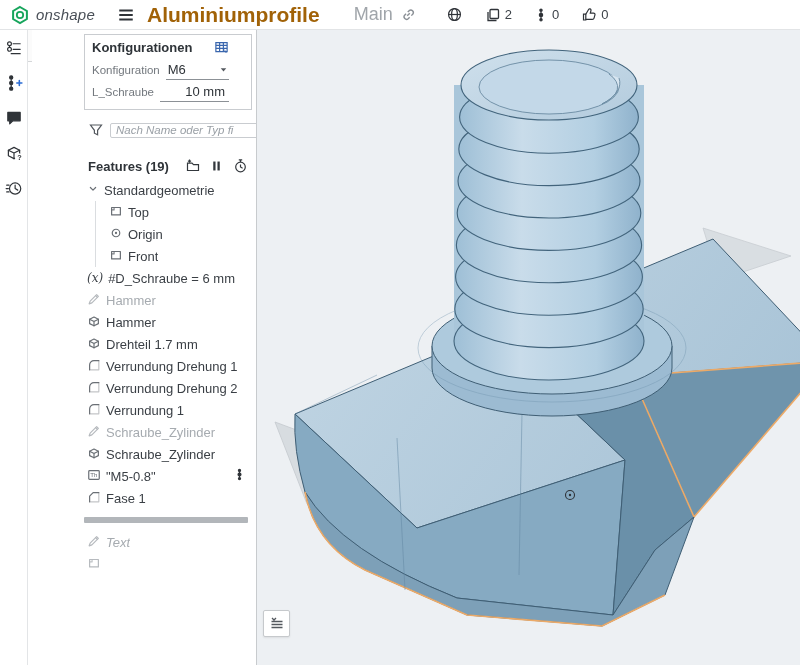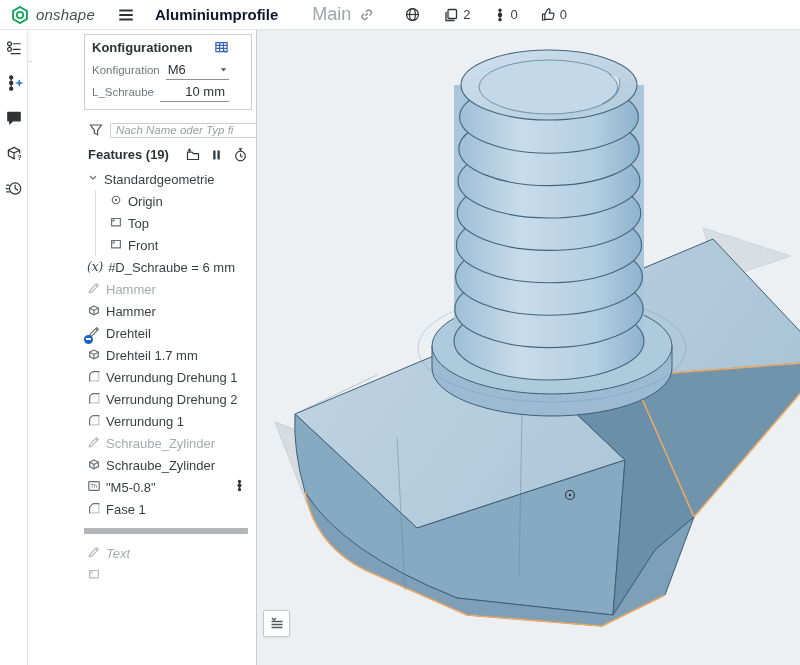--- a/index.html
+++ b/index.html
@@ -7,21 +7,21 @@
   *{box-sizing:border-box;}
   .icn{display:inline-flex;align-items:center;justify-content:center;}
   .icn svg{display:block;}
   svg *{vector-effect:non-scaling-stroke;}
 
   
   .header{height:30px;display:flex;align-items:center;padding:0 10px;background:#fff;
     border-bottom:1px solid #e2e4e6;gap:8px;}
   .logo{display:flex;align-items:center;gap:6px;margin-right:14px;font-style:italic;}
   .logo-text{font-size:15px;color:#4a5058;letter-spacing:.2px;}
-  .doc-title{font-size:15px;font-weight:700;color:#0f172a;margin-left:12px;}
+  .doc-title{font-size:21px;font-weight:700;color:#a16207;margin-left:4px;}
   .ws-name{font-size:18px;color:#a0a5aa;margin-left:6px;padding-left:20px;}
   .hdr-count{display:flex;align-items:center;gap:4px;font-size:13px;color:#3c4248;margin-left:14px;}
   .hdr-ic{color:#3a3f44;}
   .hdr-globe{margin-left:22px;}
 
   
   .app-body{display:flex;height:635px;}
   .left-rail{width:28px;background:#fff;border-right:1px solid #e3e5e7;display:flex;
     flex-direction:column;align-items:center;padding-top:7px;gap:13px;flex:0 0 28px;}
   .rail-btn{width:22px;height:22px;color:#2f3338;display:flex;align-items:center;justify-content:center;cursor:pointer;}
@@ -50,21 +50,21 @@
   .cfg-value-wrap{flex:1;border-bottom:1px solid #8c9196;display:flex;align-items:center;
     justify-content:space-between;padding:0 0 2px 2px;cursor:pointer;}
   .cfg-value{font-size:13px;color:#2e3338;}
   .cfg-value.right{width:100%;text-align:right;padding-right:4px;}
 
   .filter-row{display:flex;align-items:center;gap:6px;padding:4px 6px 6px 8px;}
   .filter-input{flex:1;height:15px;border:1px solid #c9ccd0;border-radius:2px;padding:0 5px;
     font-size:11.5px;font-style:italic;color:#3c4248;font-family:"Liberation Sans",sans-serif;outline:none;}
   .filter-input::placeholder{color:#9aa0a6;}
 
-  .features-hdr{display:flex;align-items:flex-start;padding:3px 8px 5px 8px;}
+  .features-hdr{display:flex;align-items:center;padding:3px 8px 5px 8px;margin-top:11px;}
   .features-hdr .fh-label{font-weight:700;font-size:13px;color:#2e3338;flex:1;}
   .fh-icons{display:flex;align-items:center;gap:9px;color:#33383d;}
 
   .tree{padding-bottom:2px;}
   .trow{height:22px;display:flex;align-items:center;padding-left:7px;gap:5px;cursor:pointer;position:relative;}
   .trow .lbl{white-space:nowrap;overflow:hidden;text-overflow:ellipsis;color:#3a3f45;}
   .trow.child{padding-left:29px;}
   .trow.child::before{content:"";position:absolute;left:15px;top:0;bottom:0;border-left:1px solid #dadde0;}
   .trow .ticn{color:#6a6f75;position:relative;flex:0 0 auto;}
   .trow.muted .lbl{color:#a6abb0;}
@@ -470,63 +470,56 @@
 
         <div class="tree" id="featureTree">
             <div class="trow">
               <span class="ticn"><svg width="12" height="12" viewBox="0 0 16 16" fill="none" stroke="currentColor" stroke-width="1.2" stroke-linecap="round" stroke-linejoin="round">
                   <path d="M4.5 6 L8 9.5 L11.5 6"></path>
                 </svg></span>
               <span class="lbl">Standardgeometrie</span>
             </div>
             <div class="trow child">
               <span class="ticn"><svg width="14" height="14" viewBox="0 0 16 16" fill="none" stroke="currentColor" stroke-width="1.2" stroke-linecap="round" stroke-linejoin="round">
+                  <rect x="3" y="4" width="10" height="8.5"></rect>
+                  <path d="M3 6.8 H5.8 V4" opacity="0.85"></path>
+                </svg></span>
+              <span class="lbl">Top</span>
+            </div>
+            <div class="trow child">
+              <span class="ticn"><svg width="14" height="14" viewBox="0 0 16 16" fill="none" stroke="currentColor" stroke-width="1.2" stroke-linecap="round" stroke-linejoin="round">
                   <circle cx="8" cy="8" r="4.3"></circle>
                   <circle cx="8" cy="8" r="1.3" fill="currentColor" stroke="none"></circle>
                 </svg></span>
               <span class="lbl">Origin</span>
             </div>
             <div class="trow child">
               <span class="ticn"><svg width="14" height="14" viewBox="0 0 16 16" fill="none" stroke="currentColor" stroke-width="1.2" stroke-linecap="round" stroke-linejoin="round">
                   <rect x="3" y="4" width="10" height="8.5"></rect>
                   <path d="M3 6.8 H5.8 V4" opacity="0.85"></path>
                 </svg></span>
-              <span class="lbl">Top</span>
-            </div>
-            <div class="trow child">
-              <span class="ticn"><svg width="14" height="14" viewBox="0 0 16 16" fill="none" stroke="currentColor" stroke-width="1.2" stroke-linecap="round" stroke-linejoin="round">
-                  <rect x="3" y="4" width="10" height="8.5"></rect>
-                  <path d="M3 6.8 H5.8 V4" opacity="0.85"></path>
-                </svg></span>
               <span class="lbl">Front</span>
             </div>
             <div class="trow">
               <span class="var-glyph">(x)</span>
               <span class="lbl">#D_Schraube = 6 mm</span>
             </div>
             <div class="trow muted">
               <span class="ticn"><svg width="14" height="14" viewBox="0 0 16 16" fill="none" stroke="currentColor" stroke-width="1.2" stroke-linecap="round" stroke-linejoin="round">
                   <path d="M2.5 13.5 L3.6 10.4 L11 3 L13 5 L5.6 12.4 Z"></path>
                   <path d="M9.8 4.2 L11.8 6.2"></path>
                 </svg></span>
               <span class="lbl">Hammer</span>
             </div>
             <div class="trow">
               <span class="ticn"><svg width="14" height="14" viewBox="0 0 16 16" fill="none" stroke="currentColor" stroke-width="1.2" stroke-linecap="round" stroke-linejoin="round">
                   <path d="M3 6 L8 3.5 L13 6 L13 11 L8 13.5 L3 11 Z"></path>
                   <path d="M3 6 L8 8.5 L13 6 M8 8.5 V13.5"></path>
                 </svg></span>
               <span class="lbl">Hammer</span>
-            </div>
-            <div class="trow">
-              <span class="ticn"><svg width="14" height="14" viewBox="0 0 16 16" fill="none" stroke="currentColor" stroke-width="1.2" stroke-linecap="round" stroke-linejoin="round">
-                  <path d="M2.5 13.5 L3.6 10.4 L11 3 L13 5 L5.6 12.4 Z"></path>
-                  <path d="M9.8 4.2 L11.8 6.2"></path>
-                </svg><span class="suppress-dot"></span></span>
-              <span class="lbl">Drehteil</span>
             </div>
             <div class="trow">
               <span class="ticn"><svg width="14" height="14" viewBox="0 0 16 16" fill="none" stroke="currentColor" stroke-width="1.2" stroke-linecap="round" stroke-linejoin="round">
                   <path d="M3 6 L8 3.5 L13 6 L13 11 L8 13.5 L3 11 Z"></path>
                   <path d="M3 6 L8 8.5 L13 6 M8 8.5 V13.5"></path>
                 </svg></span>
               <span class="lbl">Drehteil 1.7 mm</span>
             </div>
             <div class="trow">
               <span class="ticn"><svg width="14" height="14" viewBox="0 0 16 16" fill="none" stroke="currentColor" stroke-width="1.2" stroke-linecap="round" stroke-linejoin="round">

